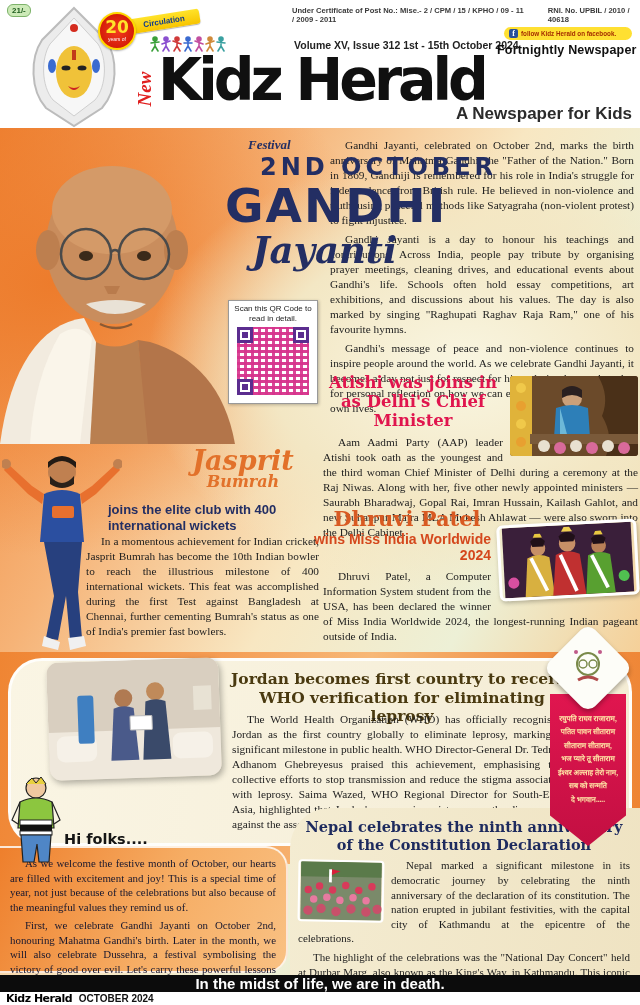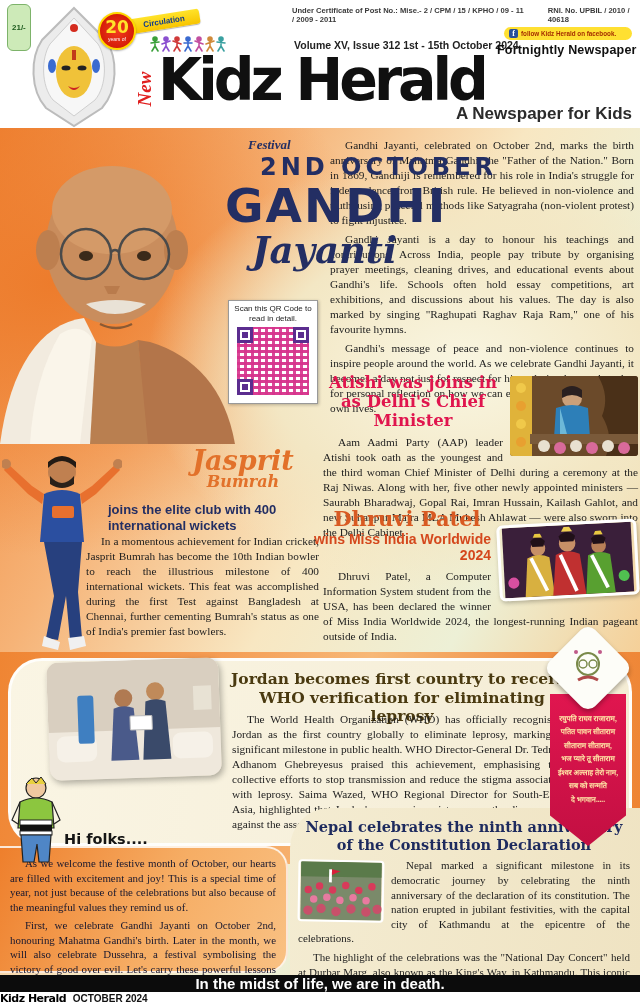--- a/index.html
+++ b/index.html
@@ -1,21 +1,21 @@
 <!DOCTYPE html>
 <html><head>
 <meta charset="utf-8">
 <style>
   * { margin:0; padding:0; box-sizing:border-box; }
   body { background:#555; font-family:"Liberation Serif", serif; }
   .page { position:relative; width:640px; height:1005px; margin:0 auto; background:#fff; overflow:hidden; }
 
   
   .header { position:absolute; left:0; top:0; width:640px; height:128px; background:#fff; z-index:5; }
-  .price-badge { position:absolute; left:7px; top:4px; background:#cdeab8; border:1px solid #7db36a; color:#1e5c1e; font-family:"Liberation Sans",sans-serif; font-size:8px; font-weight:bold; padding:18px 4px; border-radius:6px; }
+  .price-badge { position:absolute; left:7px; top:4px; background:#cdeab8; border:1px solid #7db36a; color:#1e5c1e; font-family:"Liberation Sans",sans-serif; font-size:8px; font-weight:bold; padding:1px 4px; border-radius:6px; }
   .durga { position:absolute; left:28px; top:6px; }
   .circ-badge { position:absolute; left:98px; top:10px; width:110px; height:42px; }
   .circ-ribbon { position:absolute; left:30px; top:4px; width:72px; height:15px; background:linear-gradient(#ffe32a,#f7c400); border-radius:3px; transform:rotate(-9deg); color:#103a8c; font-family:"Liberation Sans",sans-serif; font-weight:bold; font-size:8px; text-align:center; line-height:15px; box-shadow:0 1px 1px rgba(0,0,0,.3); }
   .circ-circle { position:absolute; left:0px; top:2px; width:38px; height:38px; background:radial-gradient(#f33b1e,#c81000); border-radius:50%; border:2px solid #ffd700; color:#ffe32a; text-align:center; box-shadow:0 1px 2px rgba(0,0,0,.35); }
   .circ-circle .num { font-family:"DejaVu Sans",sans-serif; font-weight:bold; font-size:17px; line-height:20px; display:block; margin-top:3px; }
   .circ-circle .yrs { font-size:5px; color:#fff; display:block; line-height:5px; font-family:"Liberation Sans",sans-serif; }
   .kids-row { position:absolute; left:150px; top:36px; }
   .cert-line { position:absolute; left:292px; top:6px; width:344px; display:flex; gap:22px; font-family:"Liberation Sans",sans-serif; font-size:7.6px; font-weight:bold; color:#3a3a3a; }
   .volume-line { position:absolute; left:294px; top:39px; font-family:"Liberation Sans",sans-serif; font-size:10.5px; font-weight:bold; color:#222; }
   .fb-pill { position:absolute; left:504px; top:27px; width:128px; height:13px; background:#ffe032; border-radius:7px; display:flex; align-items:center; gap:3px; padding:0 5px; cursor:pointer; }
@@ -94,21 +94,21 @@
   .hifolks-card .body-txt { font-size:10.9px; color:#17172e; }
 
   
   .nepal-card { position:absolute; left:290px; top:808px; width:350px; height:167px; background:linear-gradient(100deg,#f4ecd2,#efe3c2); border-radius:40px 0 0 0; z-index:2; padding:10px 10px 0 8px; }
   .hl-nepal { font-family:"DejaVu Serif",serif; font-weight:bold; font-size:14.5px; color:#1d2a5e; text-align:center; line-height:1.25; margin-bottom:4px; }
   .nepal-photo { float:left; width:86px; height:62px; margin:2px 7px 2px 0; border:2px solid #fff; border-radius:4px; transform:rotate(1deg); }
   .nepal-card .body-txt { font-size:11px; }
 
   
   .black-bar { position:absolute; left:0; top:975px; width:640px; height:17px; background:#0c0c0c; color:#fff; font-family:"Liberation Sans",sans-serif; font-weight:bold; font-size:15px; text-align:center; line-height:17px; z-index:6; }
-  .footer-strip { position:absolute; left:0; top:992px; width:640px; height:13px; background:#fff; z-index:6; font-size:11px; line-height:13px; padding-left:0; }
+  .footer-strip { position:absolute; left:0; top:992px; width:640px; height:13px; background:#fff; z-index:6; font-size:11px; line-height:13px; padding-left:6px; }
   .footer-strip .paper { font-family:"DejaVu Sans",sans-serif; font-weight:800; letter-spacing:-.5px; color:#000; }
   .footer-strip .month { font-family:"Liberation Sans",sans-serif; font-weight:bold; color:#111; margin-left:4px; font-size:10px; }
 </style>
 </head>
 <body>
 
 <div class="page">
 
   <div class="canvas"></div>
   <div class="canvas-bottom"></div>

